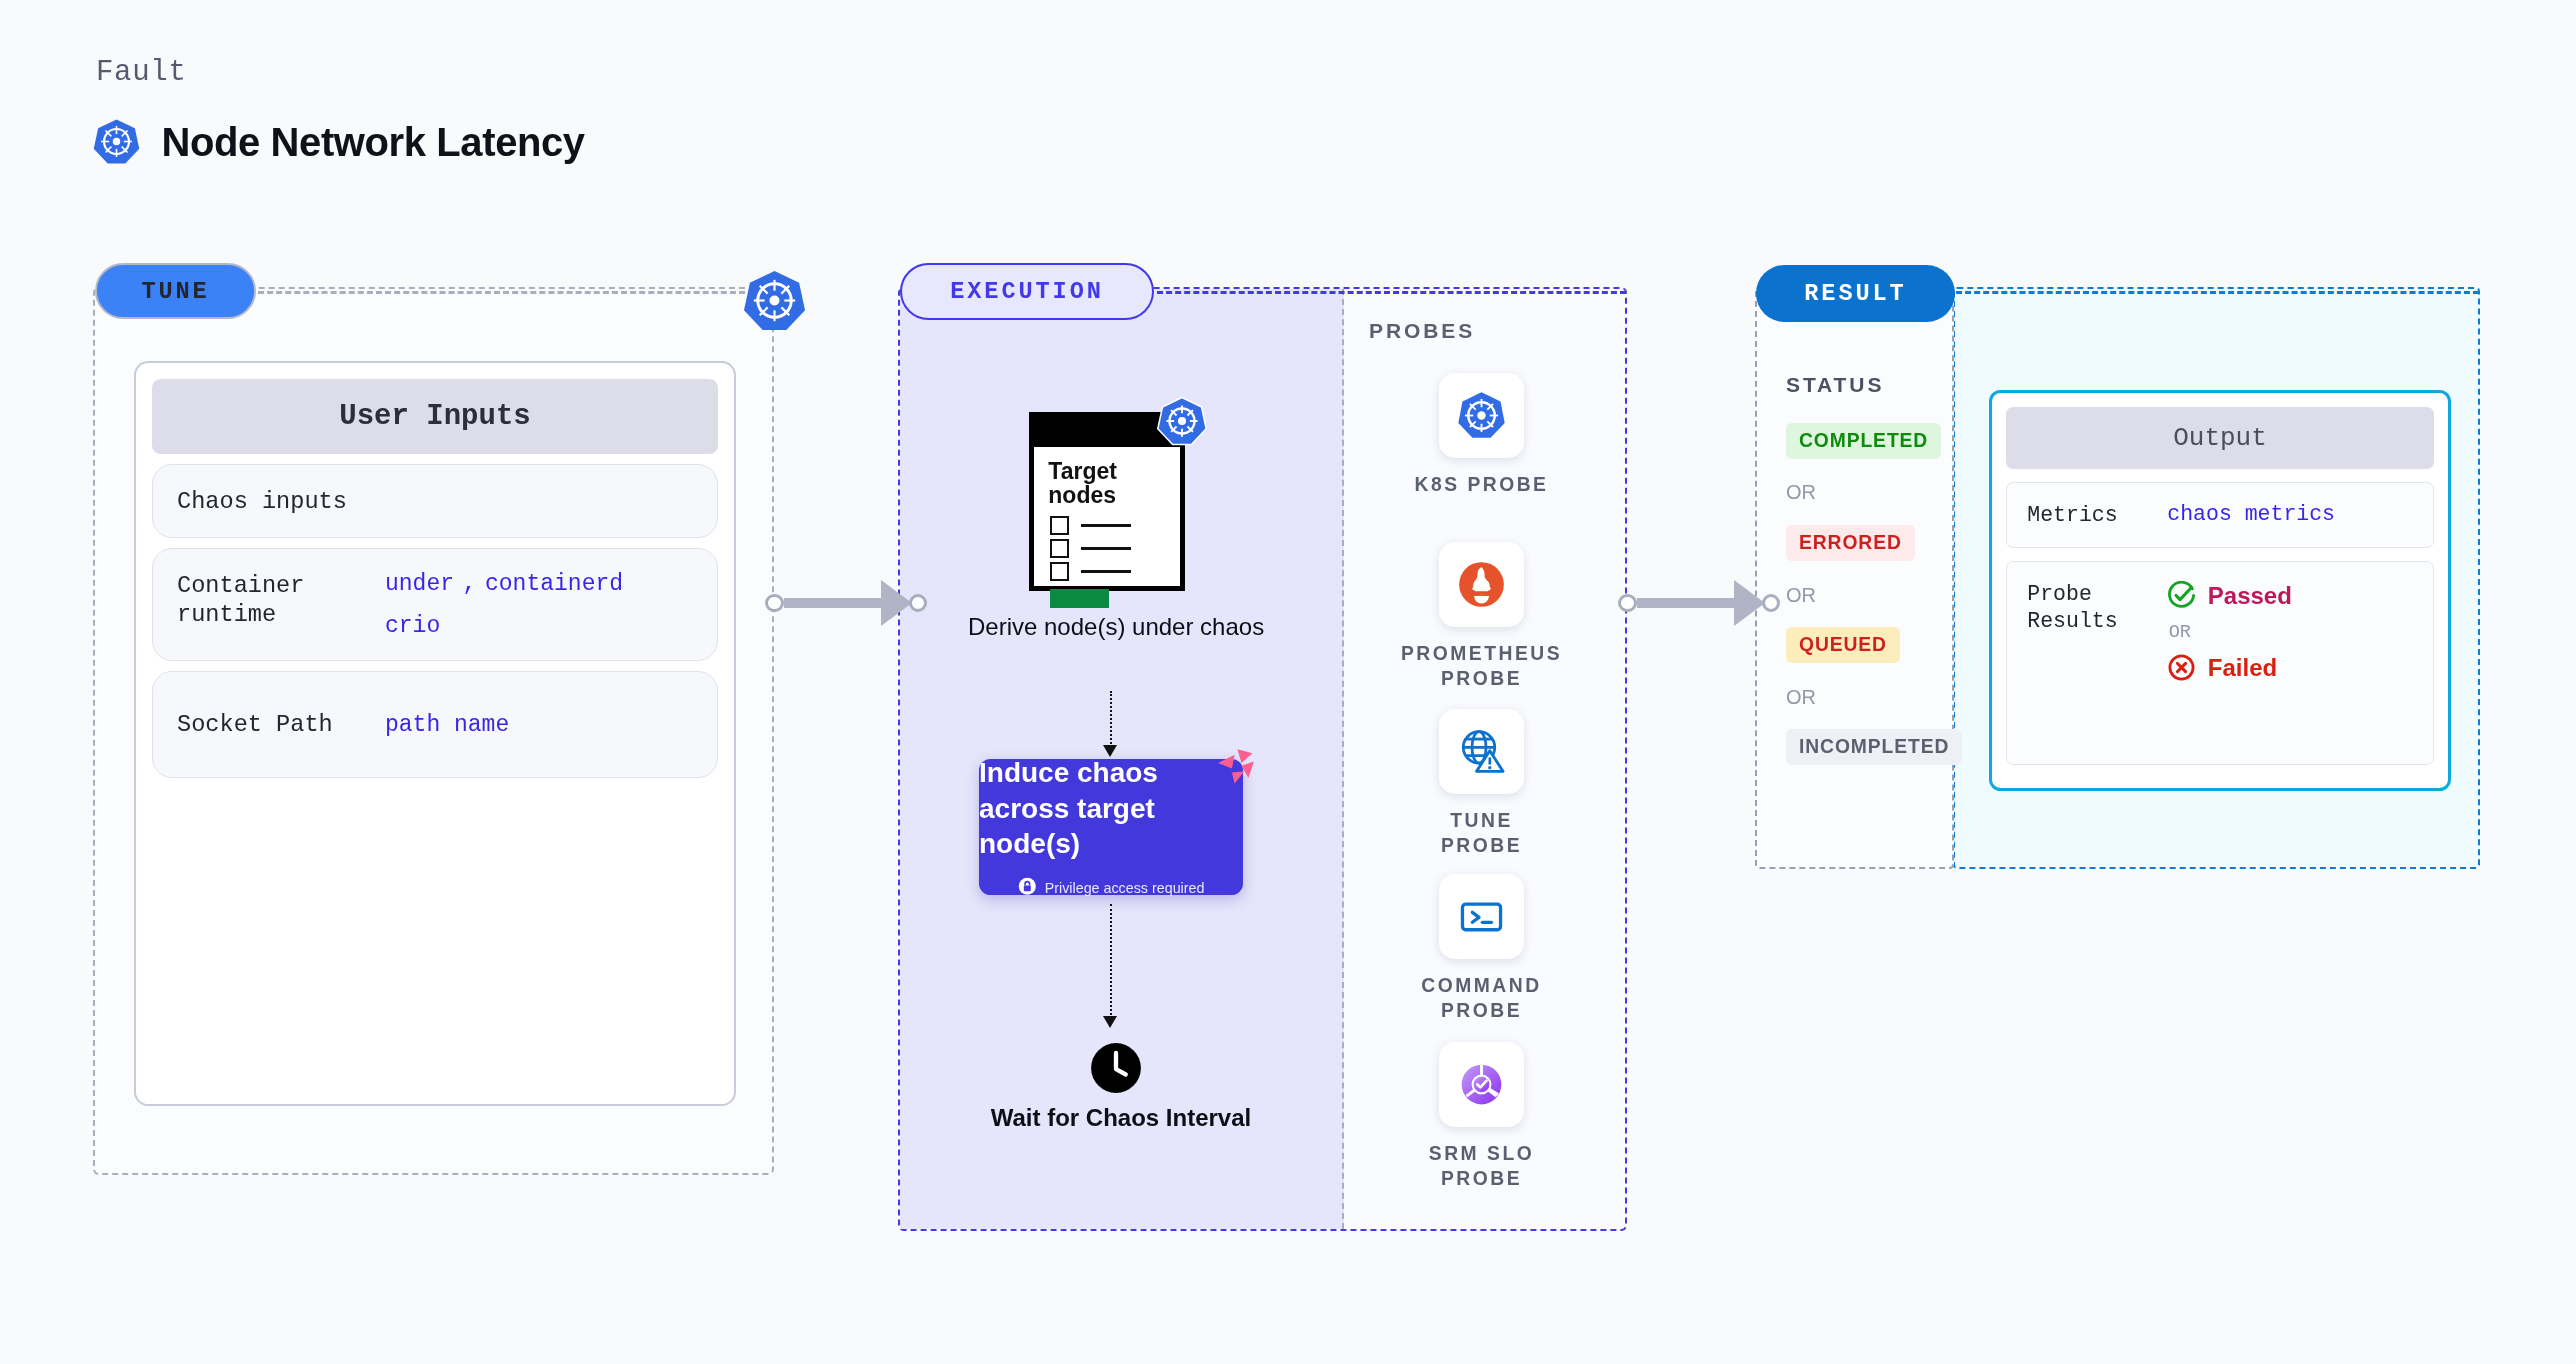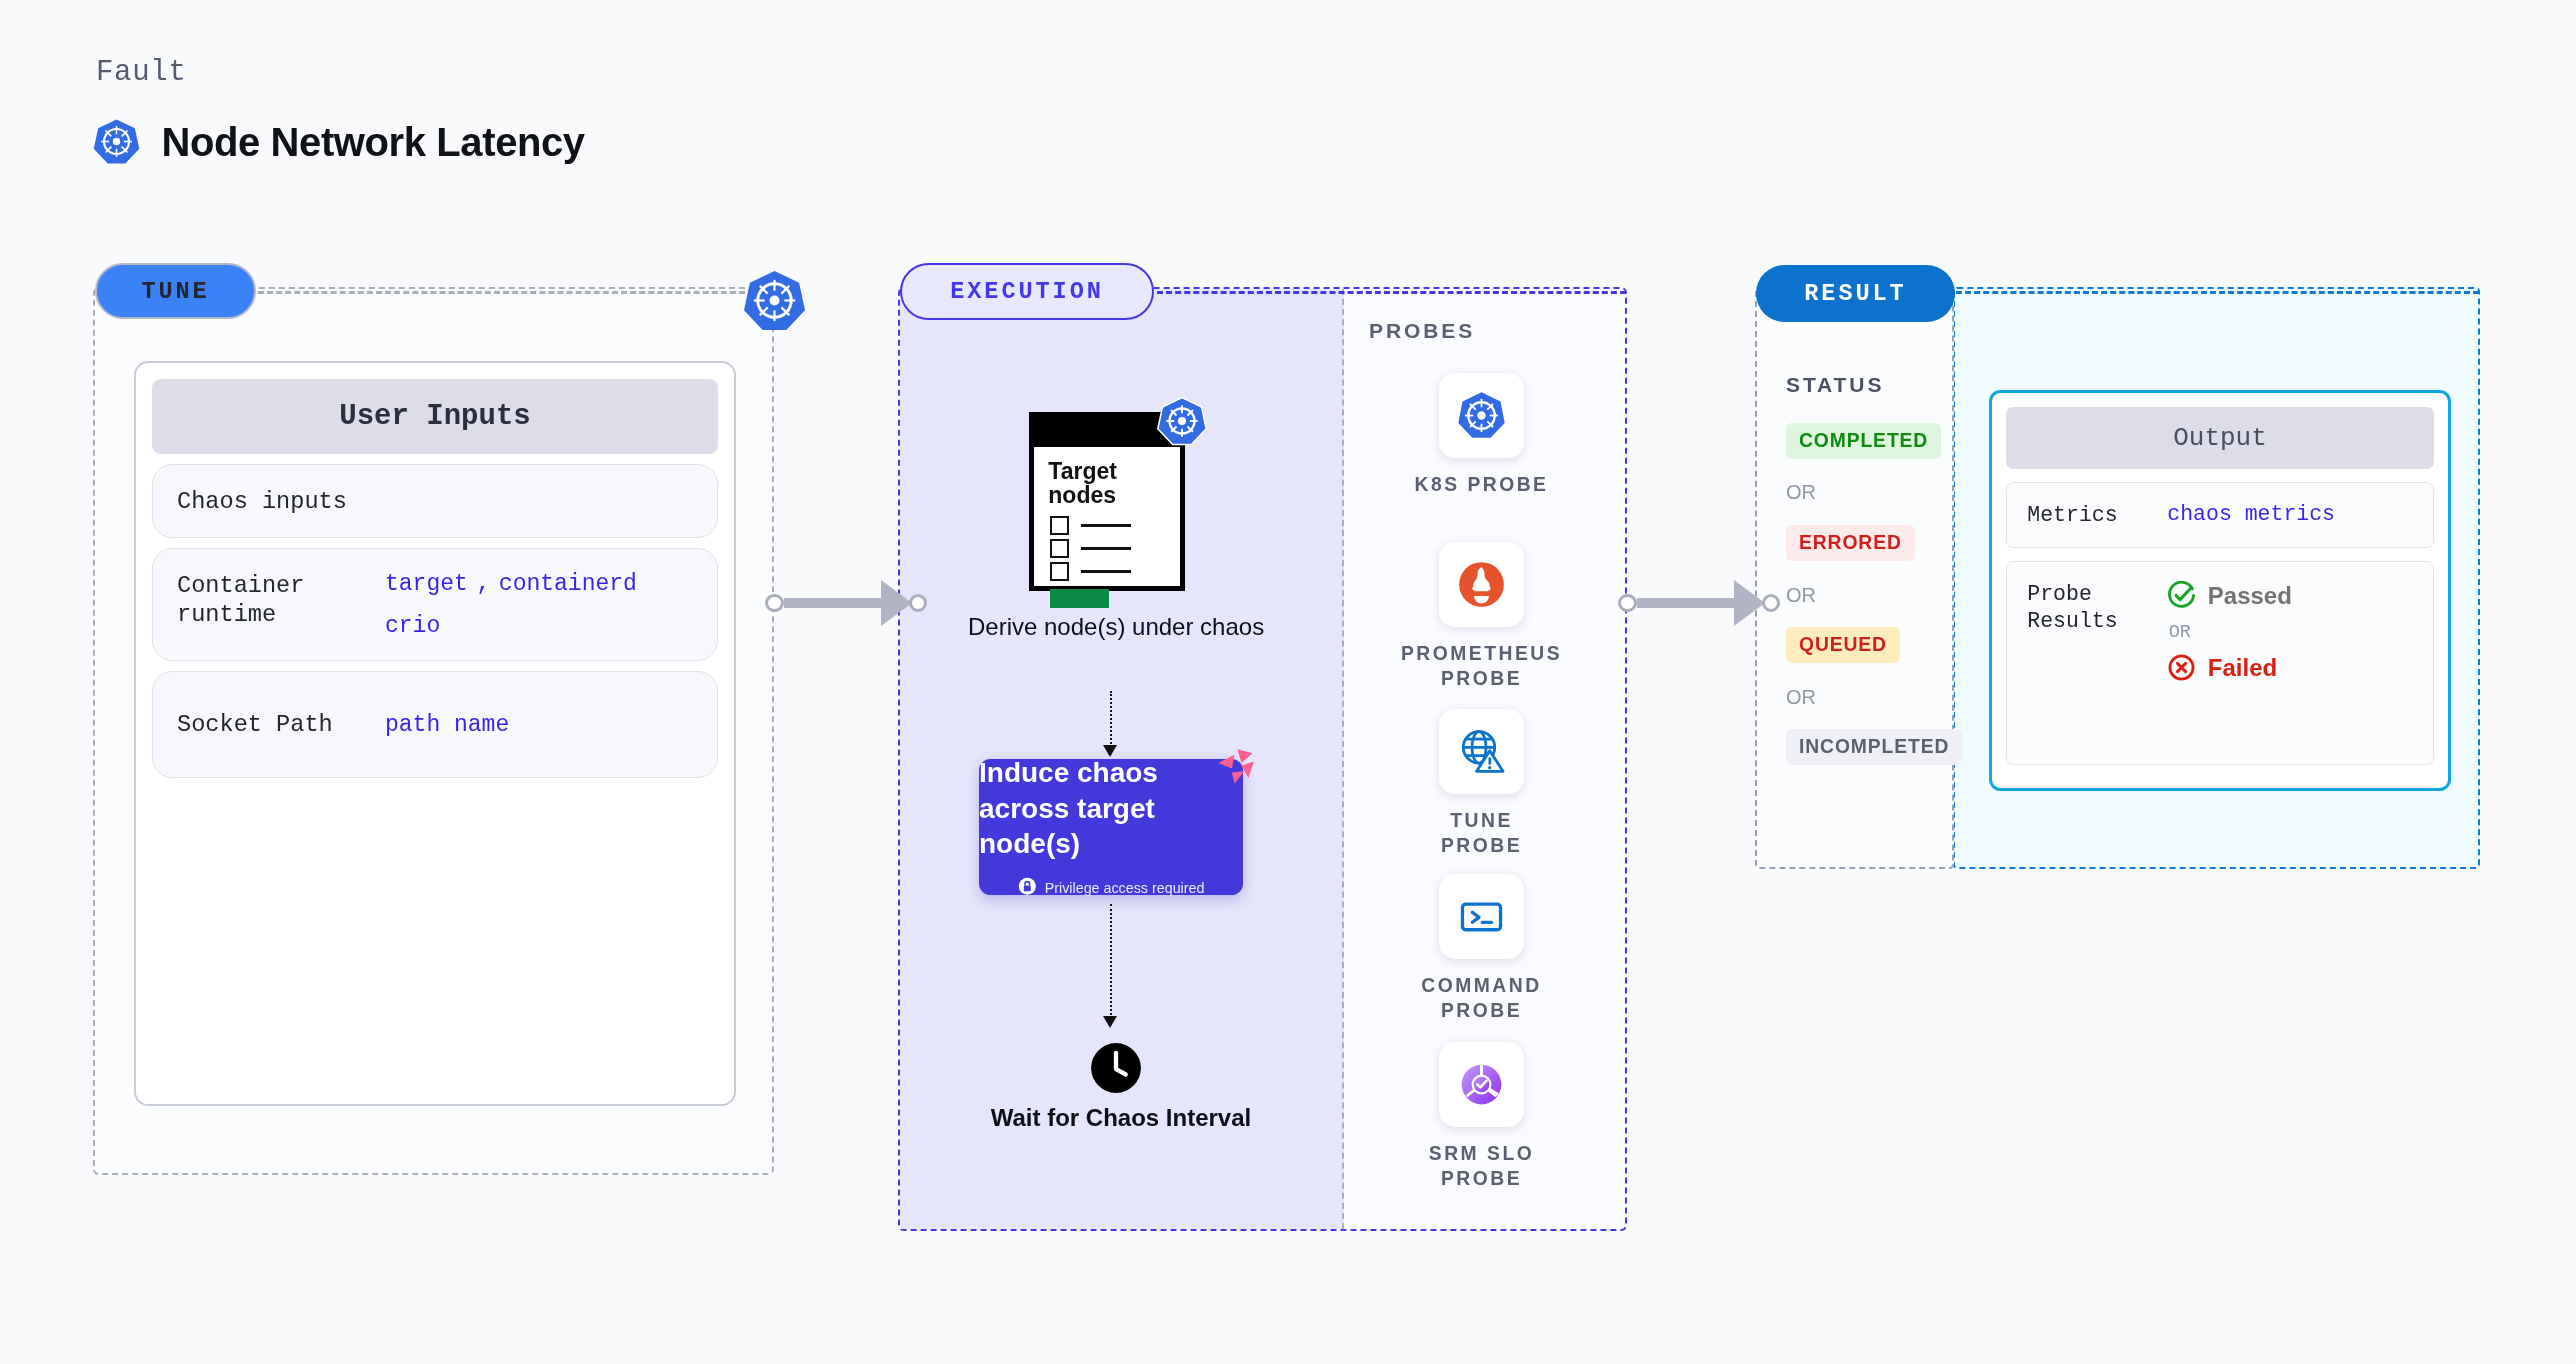--- a/index.html
+++ b/index.html
@@ -162,21 +162,21 @@
     display:flex;align-items:center;justify-content:center;
     font-family:"Liberation Mono",monospace;font-size:26px;color:#4a4f60;
   }
   .out-row{
     margin-top:13px;border:1.4px solid #e2e5ec;border-radius:7.2px;background:#fbfcfe;
     box-sizing:border-box;padding:18.6px 20px;display:flex;
   }
   .out-label{font-family:"Liberation Mono",monospace;font-size:21.5px;color:#23262f;width:140px;flex:none;line-height:1.25;}
   .out-val{font-family:"Liberation Mono",monospace;font-size:21.5px;color:#3826e8;}
   .res-line{display:flex;align-items:center;gap:11.5px;}
-  .res-pass{font-size:24px;font-weight:bold;color:#737373;}
+  .res-pass{font-size:24px;font-weight:bold;color:#be185d;}
   .res-fail{font-size:24px;font-weight:bold;color:#d91f11;}
   .res-or{font-family:"Liberation Mono",monospace;font-size:18.6px;color:#9298a8;margin:10px 0 10px 1.4px;}
 
   
   .conn{position:absolute;display:flex;align-items:center;z-index:30;}
   .conn-dot{width:18.6px;height:18.6px;border-radius:50%;background:#fff;border:3.6px solid #a9aebd;box-sizing:border-box;flex:none;}
   .conn-bar{height:10px;background:#b0b4c4;flex:none;}
   .conn-head{width:0;height:0;border-top:23px solid transparent;border-bottom:23px solid transparent;border-left:31.5px solid #b0b4c4;flex:none;}
 
   .dashline{position:absolute;border-top:3.6px dashed;height:0;z-index:5;}
@@ -211,21 +211,21 @@
     <div id="user-inputs-header">User Inputs</div>
 
     <div class="sub-card">
       <div class="sub-label">Chaos inputs</div>
     </div>
 
     <div class="sub-card">
       <div class="sub-label">Container runtime</div>
       <div class="sub-body">
         <div style="margin-bottom:15.8px">
-          <span class="val inline" style="margin-bottom:0">target</span><span class="comma">,</span><span class="val inline" style="margin-bottom:0">containerd</span>
+          <span class="val inline" style="margin-bottom:0">under</span><span class="comma">,</span><span class="val inline" style="margin-bottom:0">containerd</span>
         </div>
         <div class="val" style="margin-bottom:0">crio</div>
       </div>
     </div>
 
     <div class="sub-card" style="min-height:107px;align-items:center">
       <div class="sub-label">Socket Path</div>
       <div class="sub-body">
         <div class="val" style="margin-bottom:0">path name</div>
       </div>

